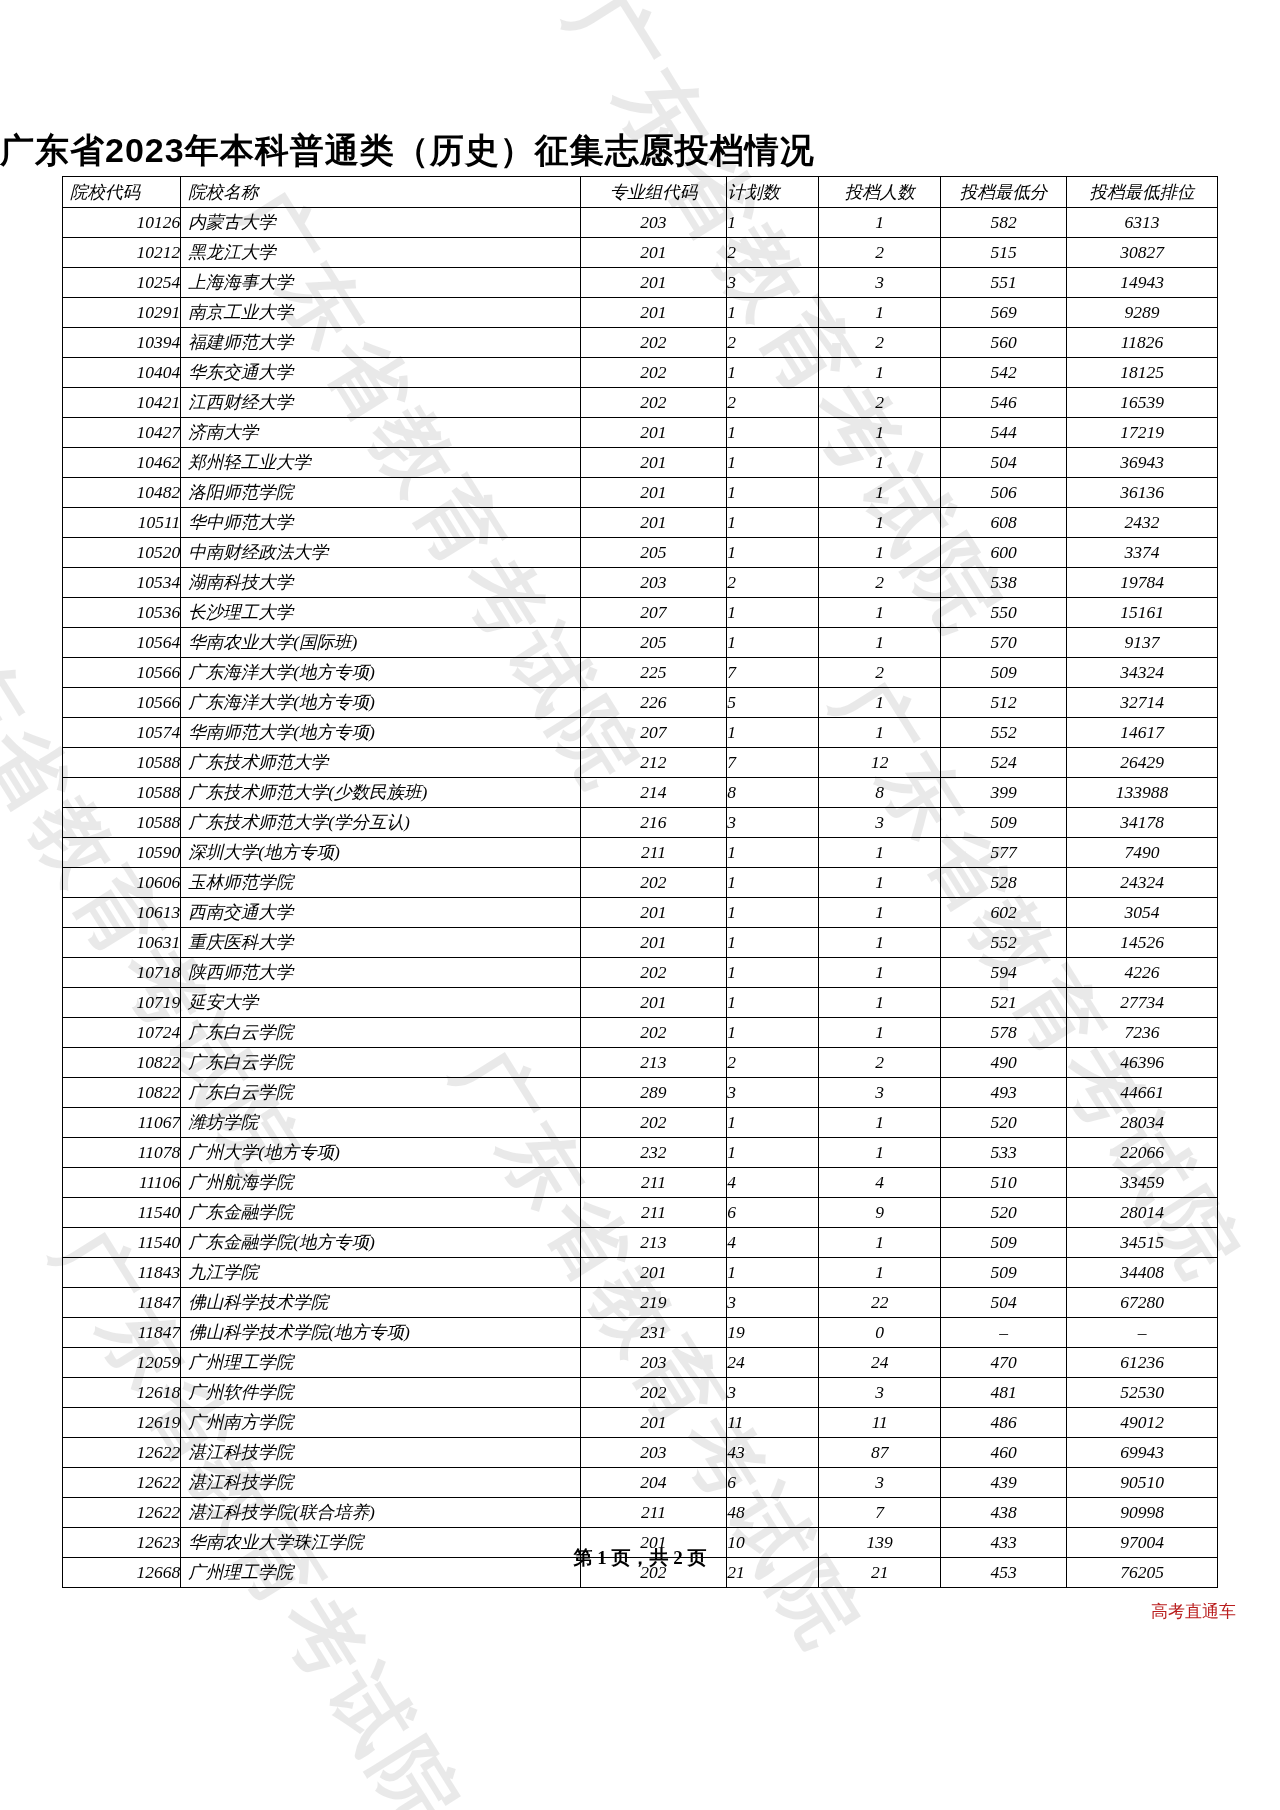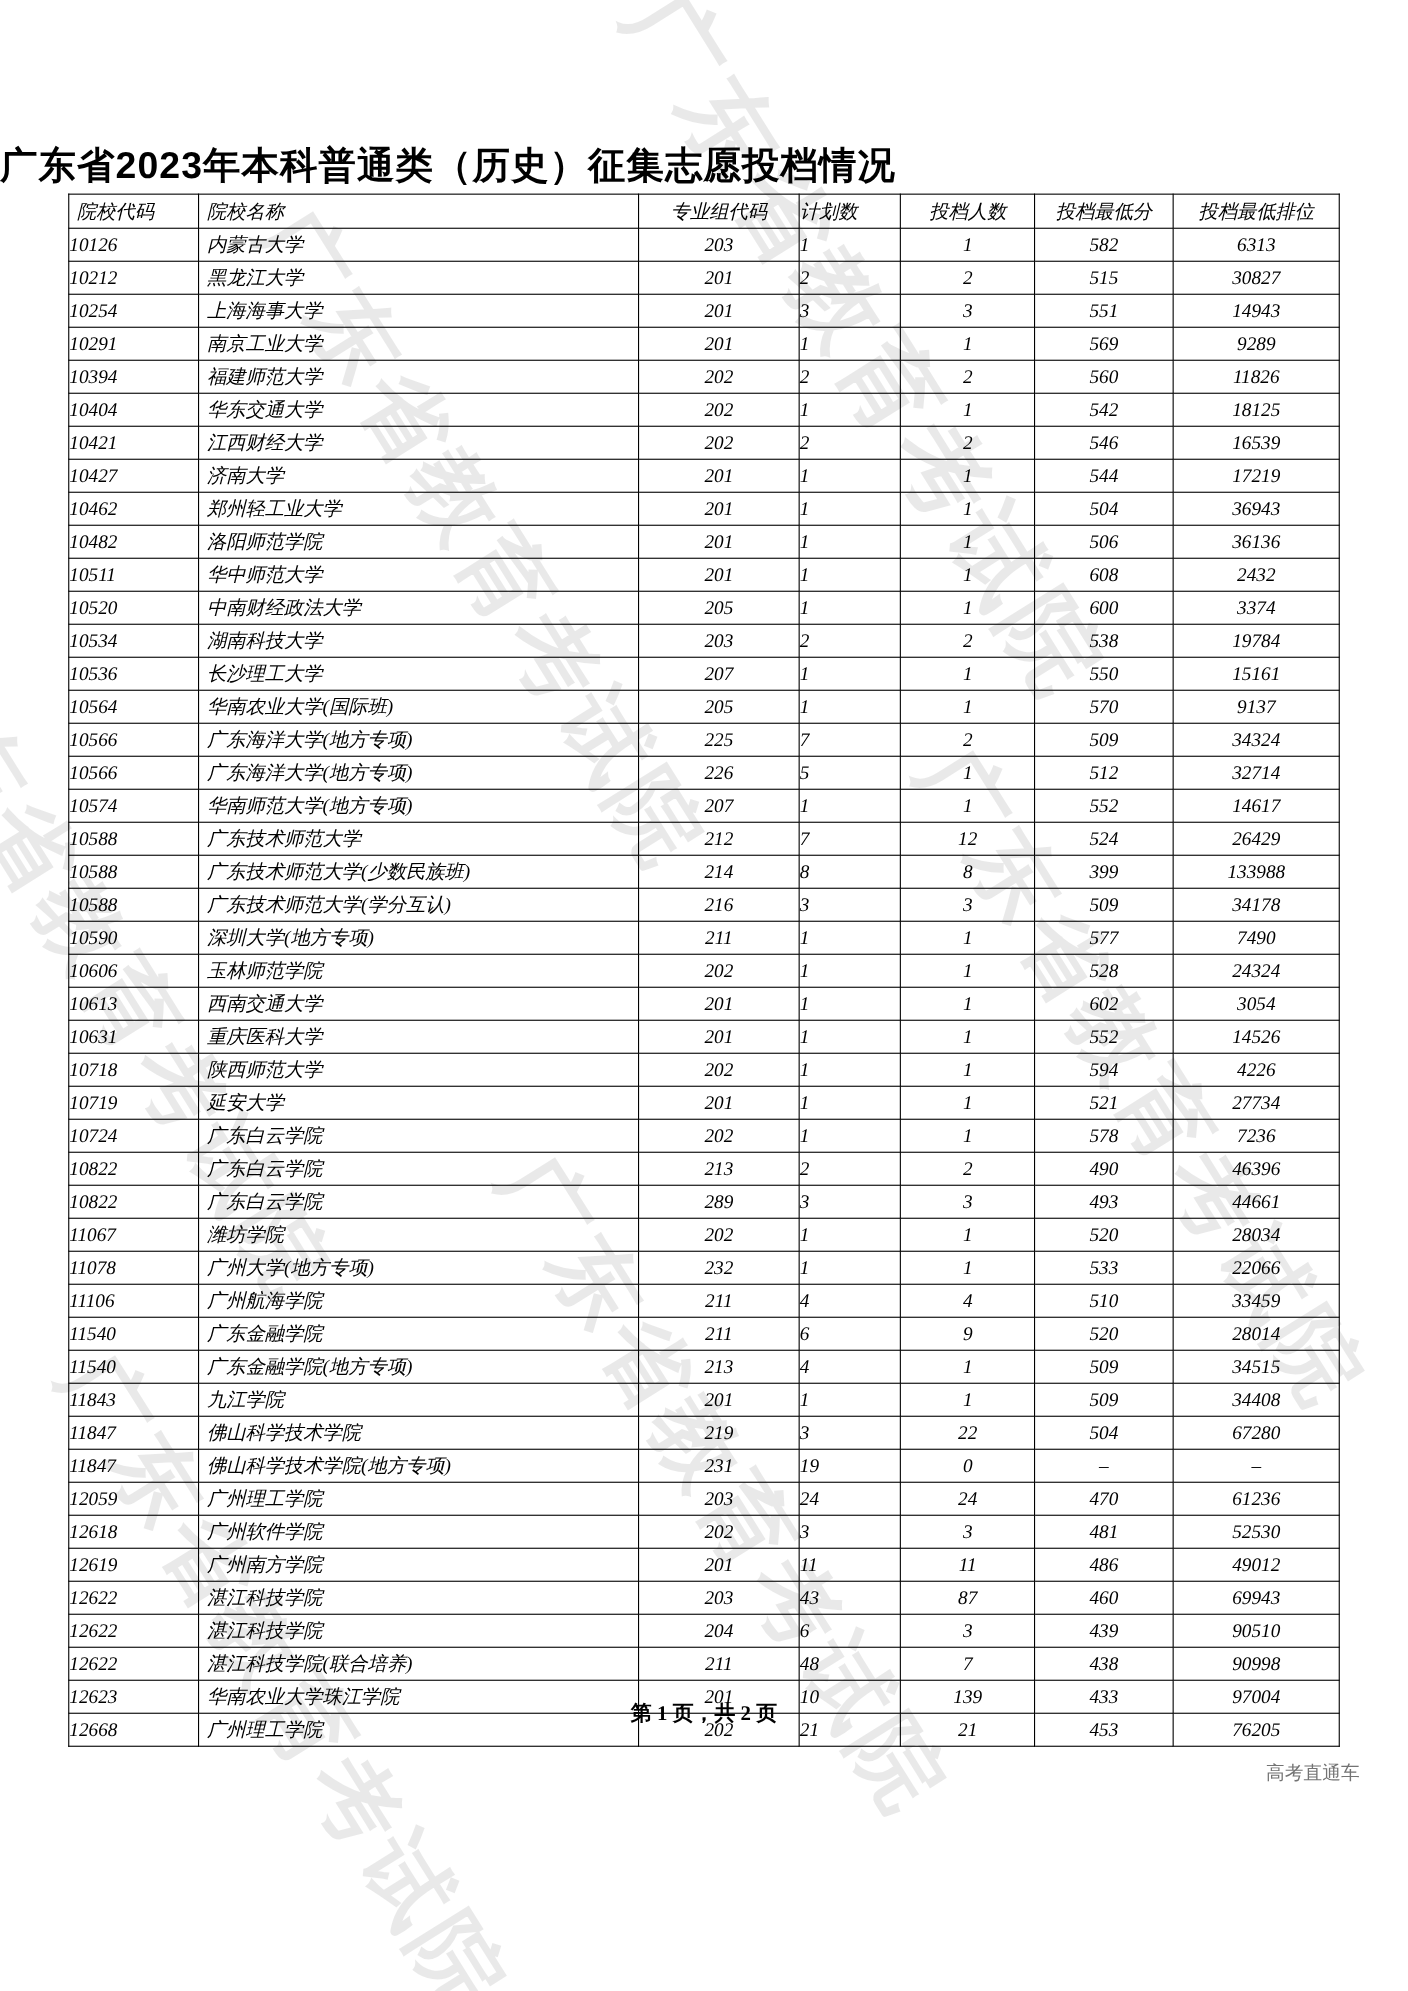--- a/index.html
+++ b/index.html
@@ -68,21 +68,21 @@
     height:29px;
     line-height:29px;
     font-weight:400;
     background:transparent;
   }
   table.grid thead th{
     font-size:17.5px;
     height:30px;
     line-height:30px;
   }
-  .c-code   { width:105px;  text-align:left; }
+  .c-code   { width:105px;  text-align:right; }
   .c-name   { width:355px;  text-align:left;  padding-left:7px !important; }
   .c-group  { width:130px;  text-align:center; }
   .c-plan   { width:82px;   text-align:left; }
   .c-admit  { width:108px;  text-align:center; }
   .c-score  { width:112px;  text-align:center; }
   .c-rank   { width:134px;  text-align:center; }
   thead .c-code, thead .c-name { text-align:left; padding-left:7px !important; }
 
   
   .footer{
@@ -90,21 +90,21 @@
     left:0; right:0; top:1545px;
     text-align:center;
     font-size:19px;
     z-index:10;
     font-weight:bold;
   }
   .brand{
     position:absolute;
     right:44px; top:1600px;
     font-size:17px;
-    color:#737373;
+    color:#b91c1c;
     font-family:"Liberation Sans","DejaVu Sans",sans-serif;
     z-index:10;
   }
 </style>
 </head>
 <body>
 
 <div class="page">
 
   <div class="watermark-layer">

